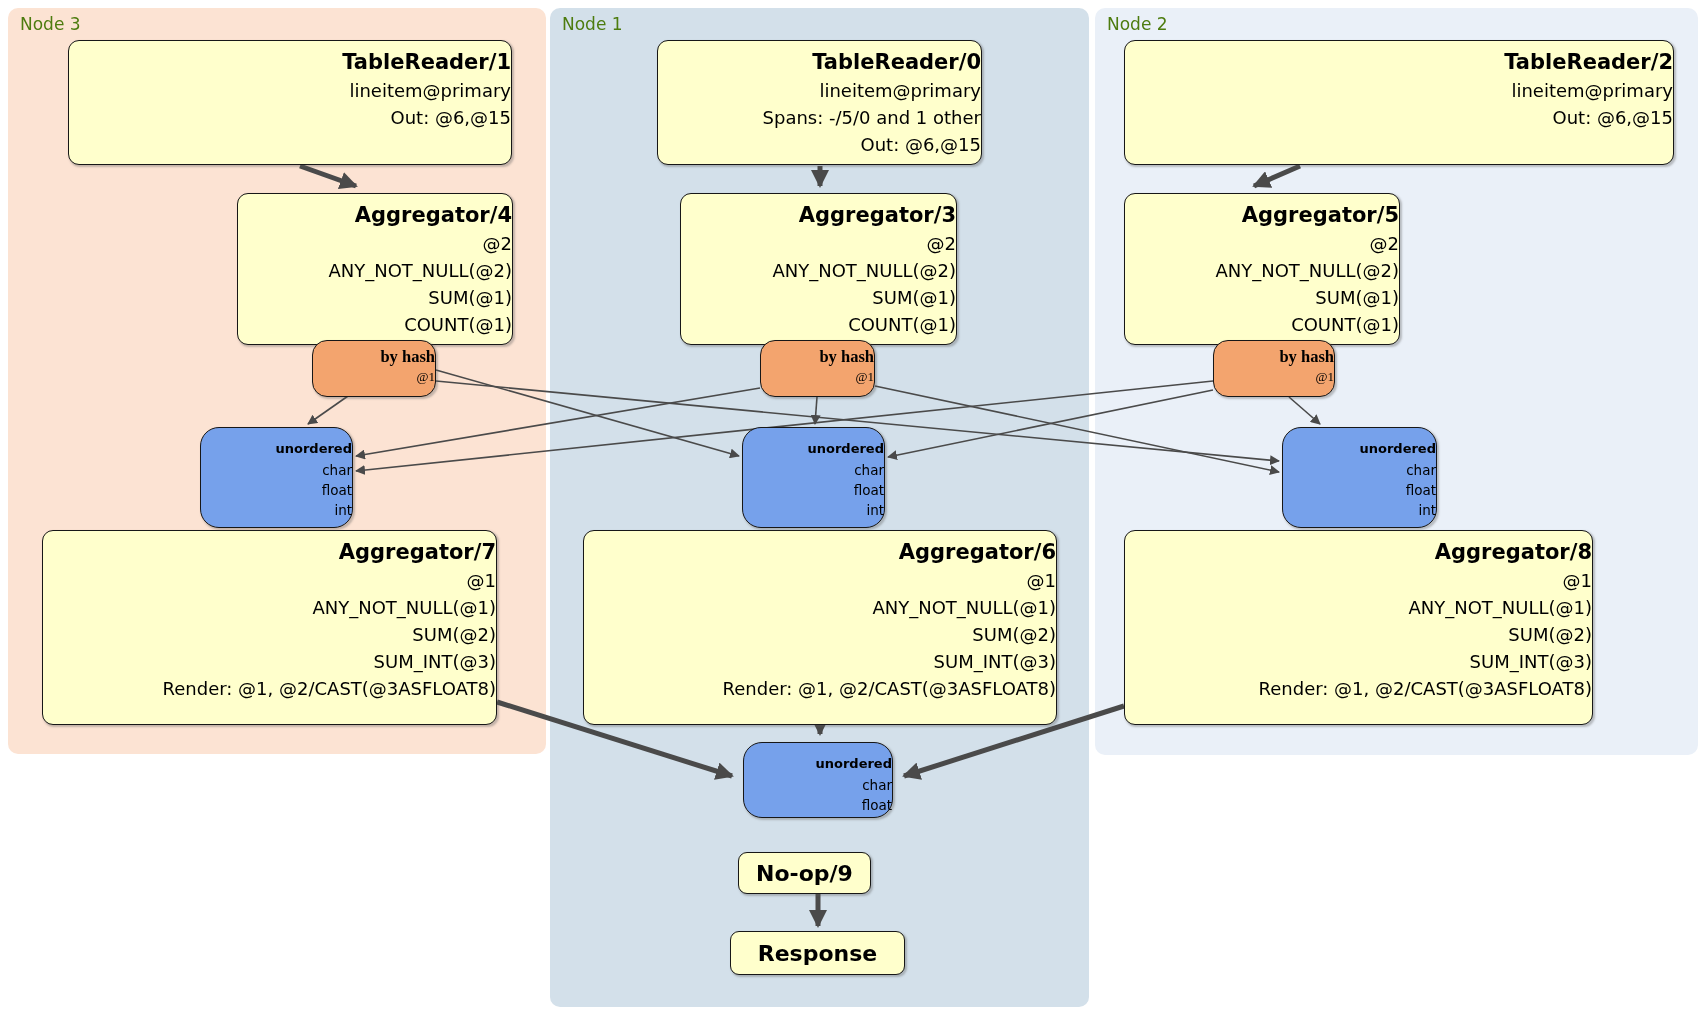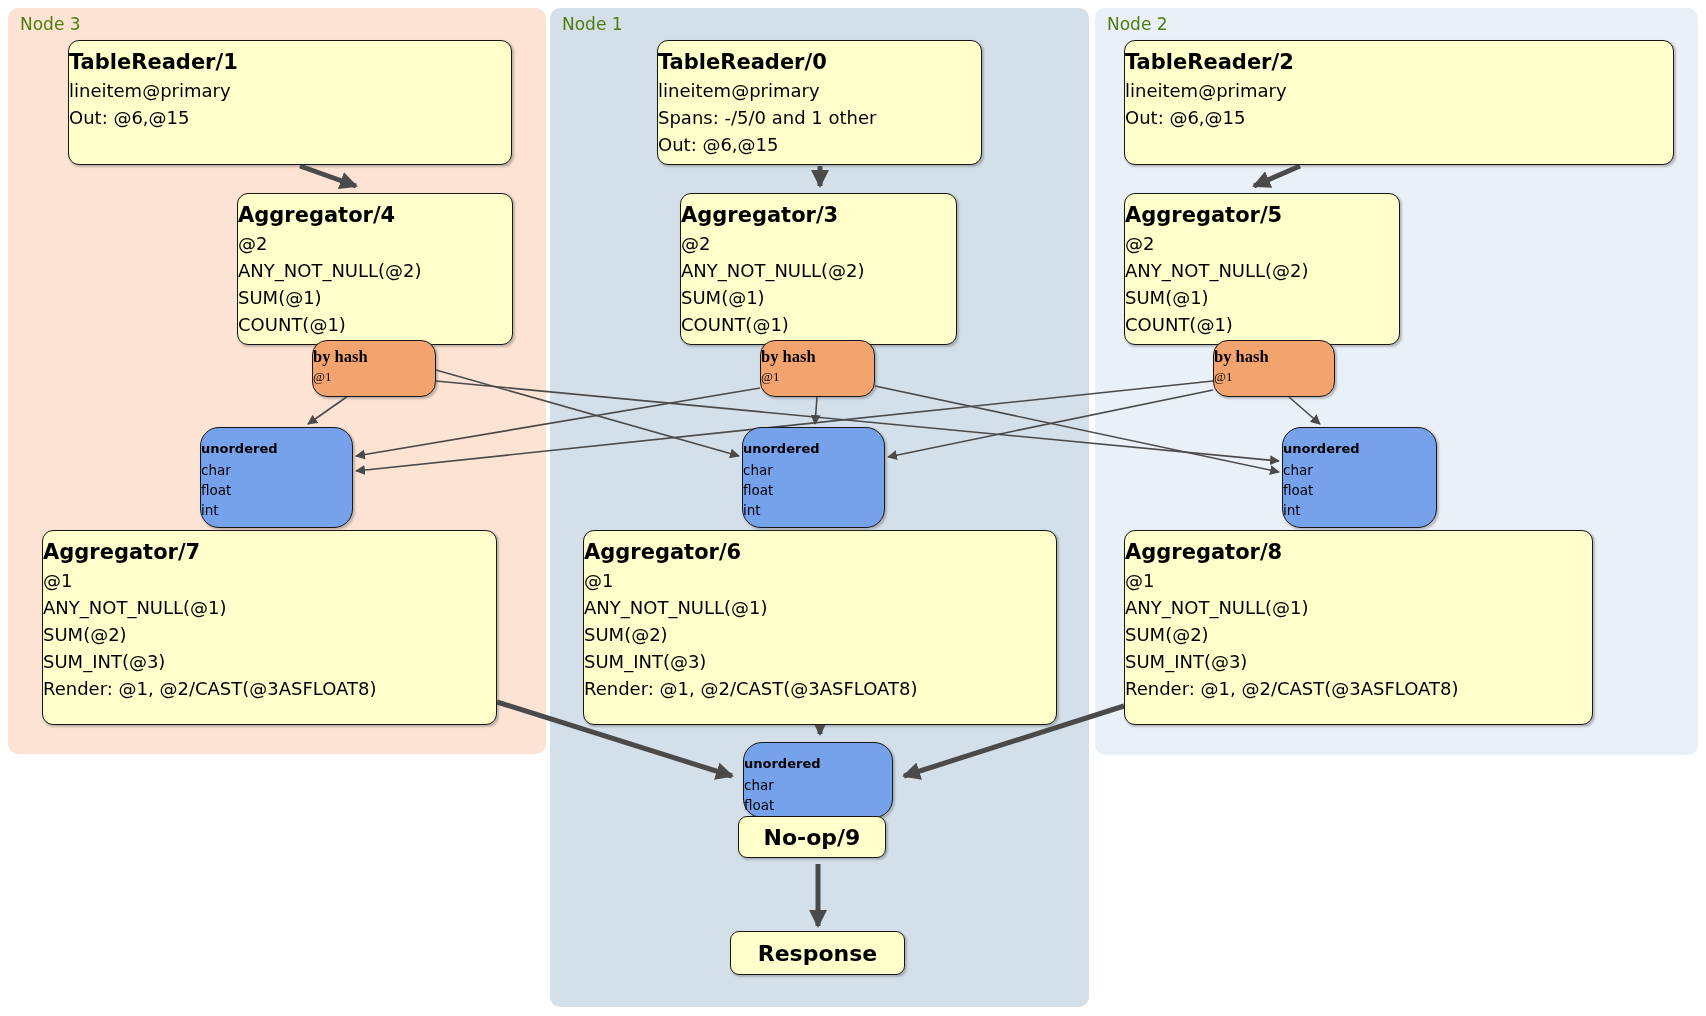--- a/index.html
+++ b/index.html
@@ -9,21 +9,21 @@
     color:#000;overflow:hidden;background:#ffffff;
   }
   .panel{position:absolute;border-radius:10px;}
   .panel-n3{left:8px;top:8px;width:538px;height:746px;background:#fce3d3;}
   .panel-n1{left:550px;top:8px;width:539px;height:999px;background:#d3e0ea;}
   .panel-n2{left:1095px;top:8px;width:603px;height:747px;background:#eaf0f8;}
   .panel-label{position:absolute;left:12px;top:6px;font-size:17px;color:#4d7c0f;}
   svg.edges{position:absolute;left:0;top:0;width:1706px;height:1016px;}
   .edge-thin{stroke:#4a4a4a;stroke-width:1.6;fill:none;}
   .edge-thick{stroke:#4a4a4a;stroke-width:5;fill:none;}
-  .box{position:absolute;box-sizing:border-box;text-align:left;
+  .box{position:absolute;box-sizing:border-box;text-align:right;
        border:1.6px solid #171717;box-shadow:1.5px 1.5px 2px rgba(90,90,90,0.35);}
   .proc{background:#ffffcc;border-radius:11px;padding-top:7px;}
   .proc .box-title{font-size:21px;font-weight:bold;line-height:29px;}
   .proc .box-line{font-size:18px;line-height:27px;white-space:nowrap;}
   .router{background:#f3a46e;border-radius:15px;padding-top:5px;font-family:Liberation Serif, serif;}
   .router .box-title{font-size:16.5px;font-weight:bold;line-height:22px;}
   .router .box-line{font-size:13px;line-height:17px;}
   .sync{background:#76a1eb;border-radius:19px;padding-top:10px;}
   .sync .box-title{font-size:13px;font-weight:bold;line-height:22px;}
   .sync .box-line{font-size:13.5px;line-height:20px;}
@@ -169,20 +169,20 @@
     <div class="box-line">float</div>
     <div class="box-line">int</div>
   </div>
 
   <div class="box sync" style="left:743px;top:742px;width:150px;height:76px;">
     <div class="box-title">unordered</div>
     <div class="box-line">char</div>
     <div class="box-line">float</div>
   </div>
 
-  <div class="box terminal" style="left:738px;top:816px;width:148px;height:42px;">
+  <div class="box terminal" style="left:738px;top:852px;width:133px;height:42px;">
     <div class="box-title">No-op/9</div>
   </div>
   <div class="box terminal" style="left:730px;top:931px;width:175px;height:44px;">
     <div class="box-title">Response</div>
   </div>
 
 </div>
 
 </body></html>

